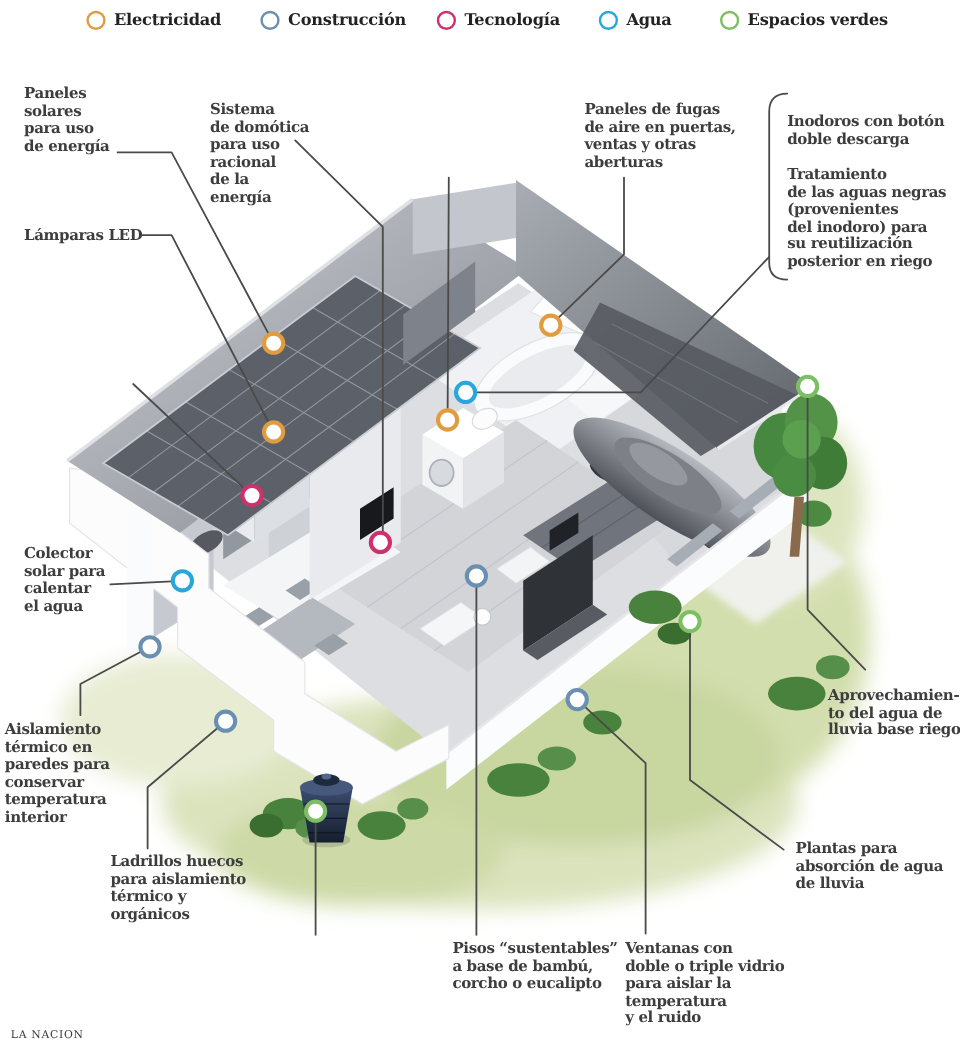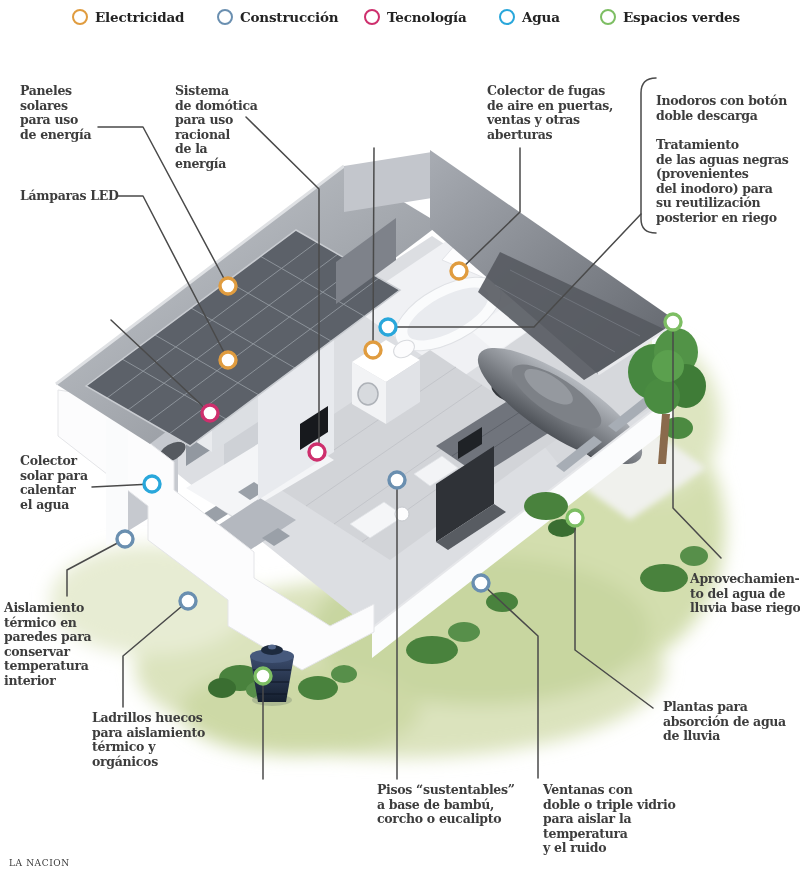--- a/index.html
+++ b/index.html
@@ -5,34 +5,34 @@
   html,body{margin:0;padding:0;background:#ffffff;width:800px;height:876px;overflow:hidden}
   body{position:relative;font-family:"DejaVu Serif",serif}
   .stage{position:absolute;left:0;top:0;width:800px;height:680px}
   svg.illus{position:absolute;left:0;top:0}
   .legend-item{position:absolute;top:9px;display:flex;align-items:center;gap:7px;
     font:700 13.5px/16px "DejaVu Serif",serif;color:#232323;letter-spacing:-0.2px}
   .lg-dot{width:12px;height:12px;border-radius:50%;border:2.8px solid #999;background:#fff;flex:0 0 auto}
   #lg-0{left:72px}#lg-1{left:217px}#lg-2{left:364px}#lg-3{left:499px}#lg-4{left:600px}
   .callout{position:absolute;font:700 12.5px/14.5px "DejaVu Serif",serif;color:#3d3d3d;
     white-space:pre;letter-spacing:-0.3px}
-  #c-paneles{left:20px;top:84px}
+  #c-paneles{left:20px;top:71px}
   #c-domotica{left:175px;top:84px}
   #c-electro{left:320px;top:84px}
   #c-sellado{left:487px;top:84px}
   #c-inodoros{left:656px;top:94px}
   #c-tratamiento{left:656px;top:138px}
   #c-lamparas{left:20px;top:189px}
   #c-dispositivos{left:18px;top:262px}
   #c-colector{left:20px;top:454px}
   #c-aislamiento{left:4px;top:601px}
   #c-ladrillos{left:92px;top:711px}
   #c-compostera{left:211px;top:783px}
   #c-pisos{left:377px;top:783px}
-  #c-ventanas{left:543px;top:783px}
+  #c-ventanas{left:521px;top:783px}
   #c-aprovechamiento{left:690px;top:572px}
   #c-plantas{left:663px;top:700px}
   .credit{position:absolute;left:9px;top:858px;font:400 9px "DejaVu Serif",serif;
     color:#3a3a3a;letter-spacing:0.6px}
 </style>
 </head>
 <body>
 
 <div class="stage">
 
@@ -286,21 +286,21 @@
   <div class="callout" id="c-paneles">Paneles
 solares
 para uso
 de energía</div>
   <div class="callout" id="c-domotica">Sistema
 de domótica
 para uso
 racional
 de la
 energía</div>
-  <div class="callout" id="c-sellado">Colector de fugas
+  <div class="callout" id="c-sellado">Paneles de fugas
 de aire en puertas,
 ventas y otras
 aberturas</div>
   <div class="callout" id="c-inodoros">Inodoros con botón
 doble descarga</div>
   <div class="callout" id="c-tratamiento">Tratamiento
 de las aguas negras
 (provenientes
 del inodoro) para
 su reutilización

